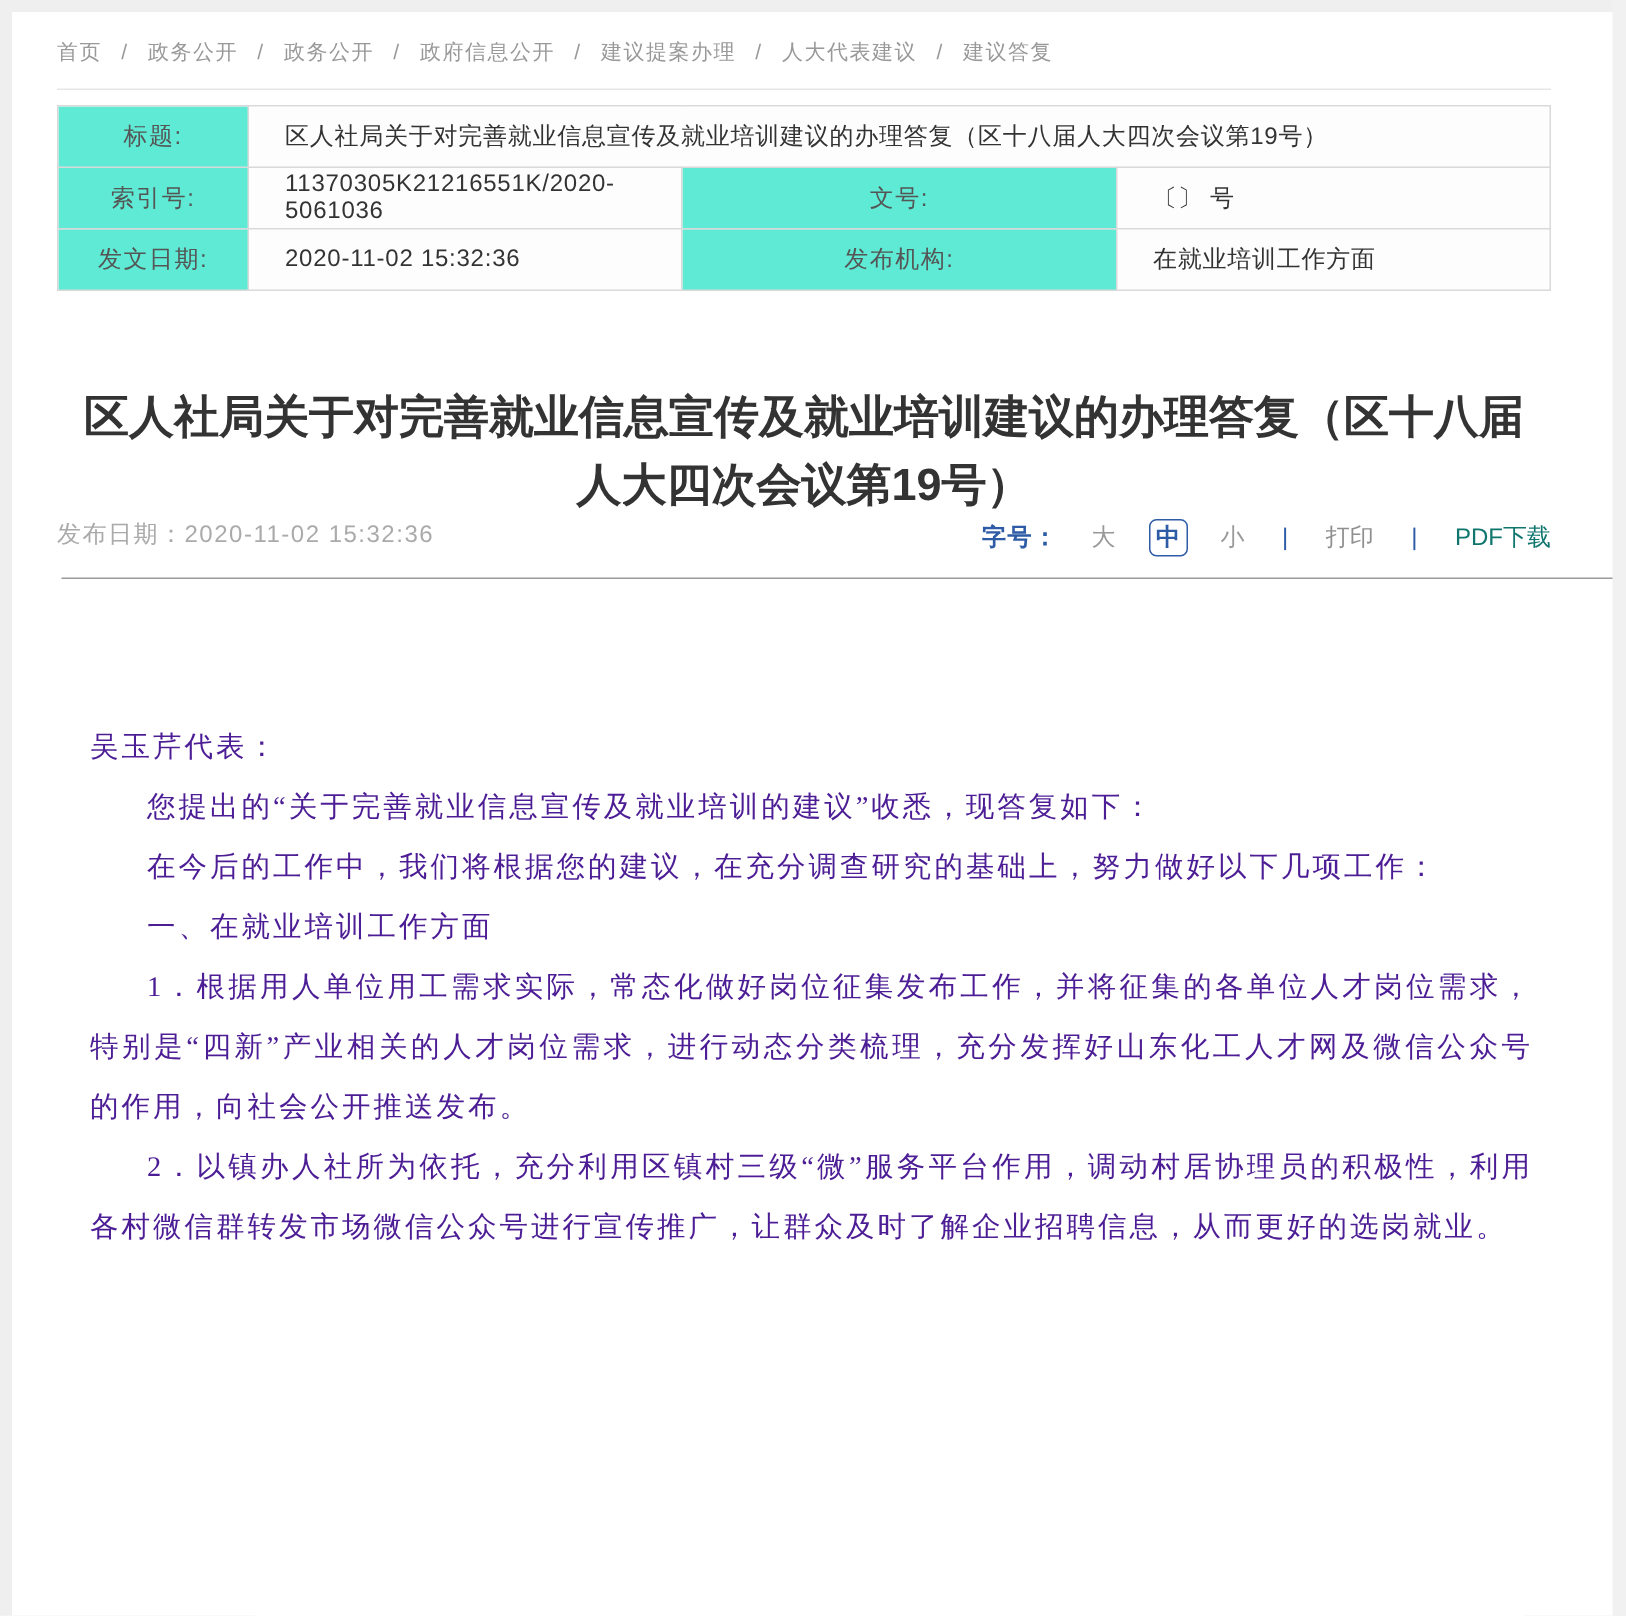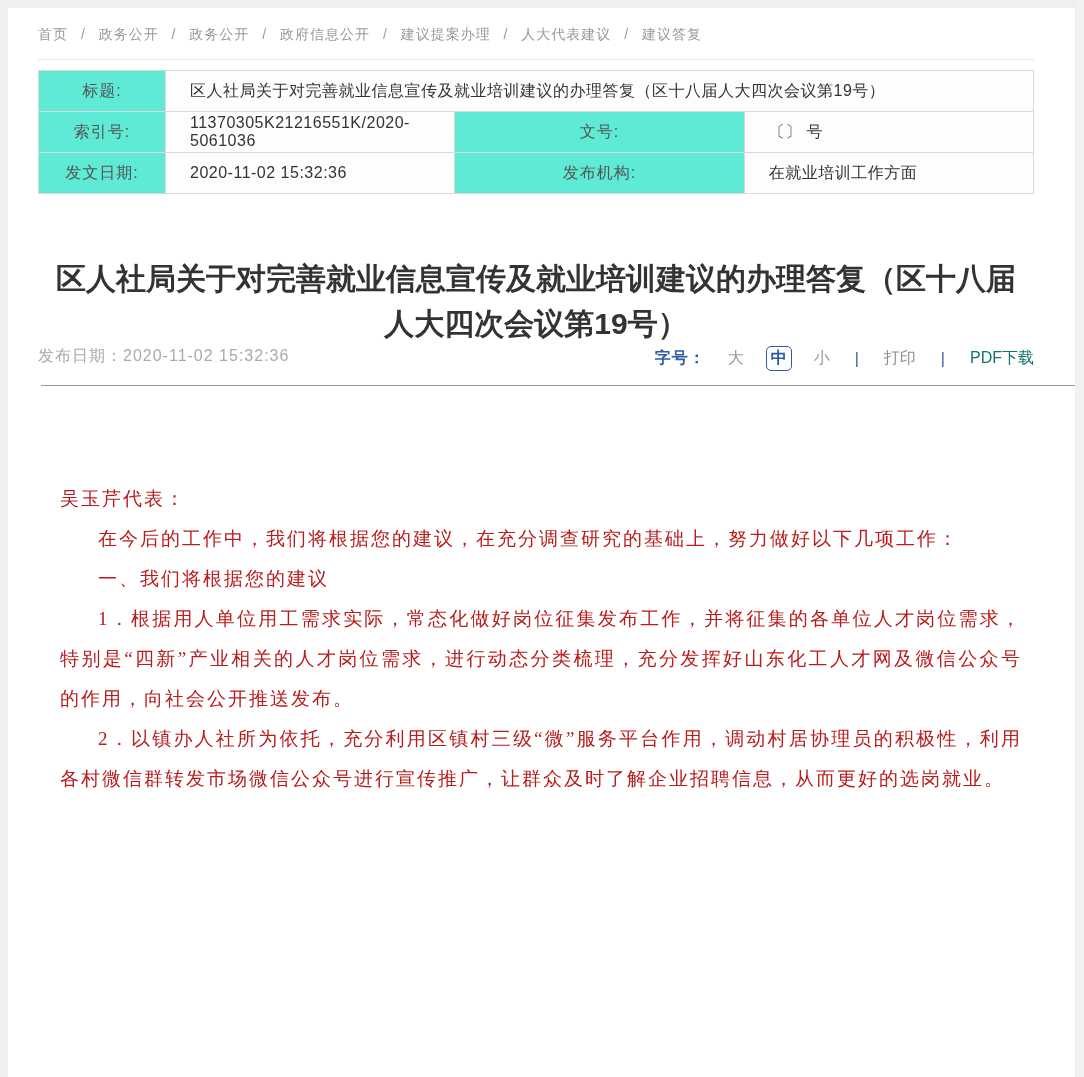--- a/index.html
+++ b/index.html
@@ -106,21 +106,21 @@
     height: 1px;
     background: #9a9a9a;
   }
   
   .article-body {
     margin: 93px 0 0 22px;
     width: 962px;
     font-family: "Liberation Serif", "DejaVu Serif", serif;
     font-size: 19px;
     line-height: 40px;
-    color: #b91c1c;
+    color: #4c1d95;
     text-align: justify;
     letter-spacing: 2px;
   }
   .article-body p { text-indent: 2em; }
   .article-body p.no-indent { text-indent: 0; }
 </style>
 </head>
 <body>
 
 <div class="panel">
@@ -179,21 +179,22 @@
       <span class="print">打印</span>
       <span class="sep-blue">|</span>
       <span class="pdf">PDF下载</span>
     </div>
   </div>
 
   <div class="title-divider"></div>
 
   <div class="article-body">
     <p class="no-indent">吴玉芹代表：</p>
+    <p>您提出的“关于完善就业信息宣传及就业培训的建议”收悉，现答复如下：</p>
     <p>在今后的工作中，我们将根据您的建议，在充分调查研究的基础上，努力做好以下几项工作：</p>
-    <p>一、我们将根据您的建议</p>
+    <p>一、在就业培训工作方面</p>
     <p>1．根据用人单位用工需求实际，常态化做好岗位征集发布工作，并将征集的各单位人才岗位需求，特别是“四新”产业相关的人才岗位需求，进行动态分类梳理，充分发挥好山东化工人才网及微信公众号的作用，向社会公开推送发布。</p>
     <p>2．以镇办人社所为依托，充分利用区镇村三级“微”服务平台作用，调动村居协理员的积极性，利用各村微信群转发市场微信公众号进行宣传推广，让群众及时了解企业招聘信息，从而更好的选岗就业。</p>
   </div>
 
 </div>
 
 <div class="right-strip"></div>
 
 </body></html>

